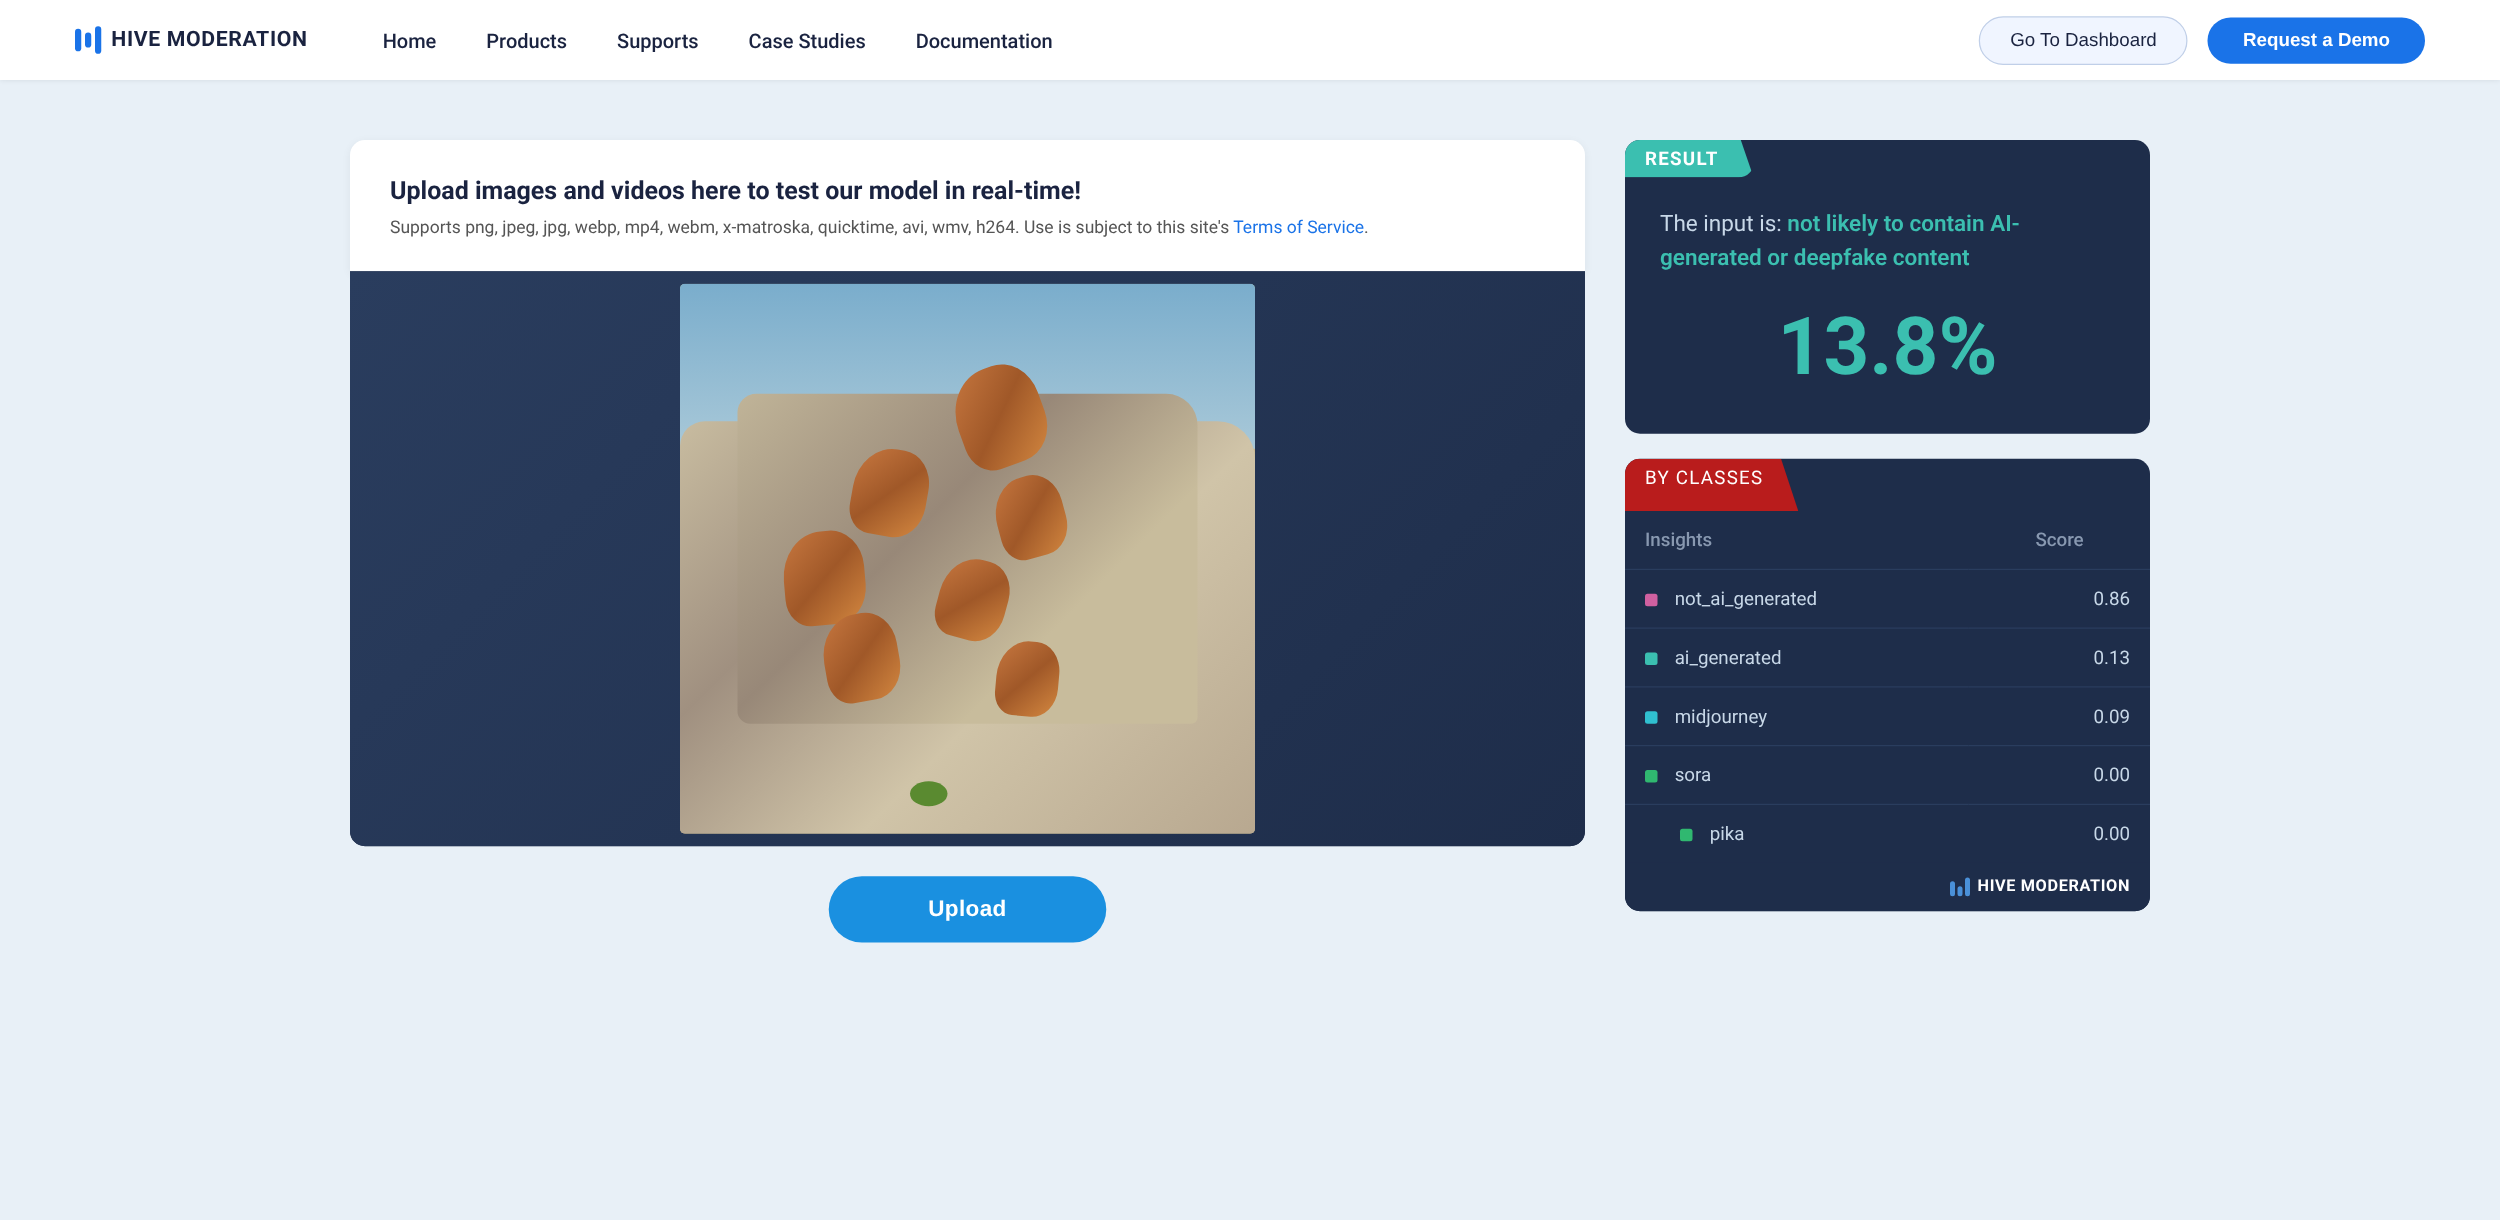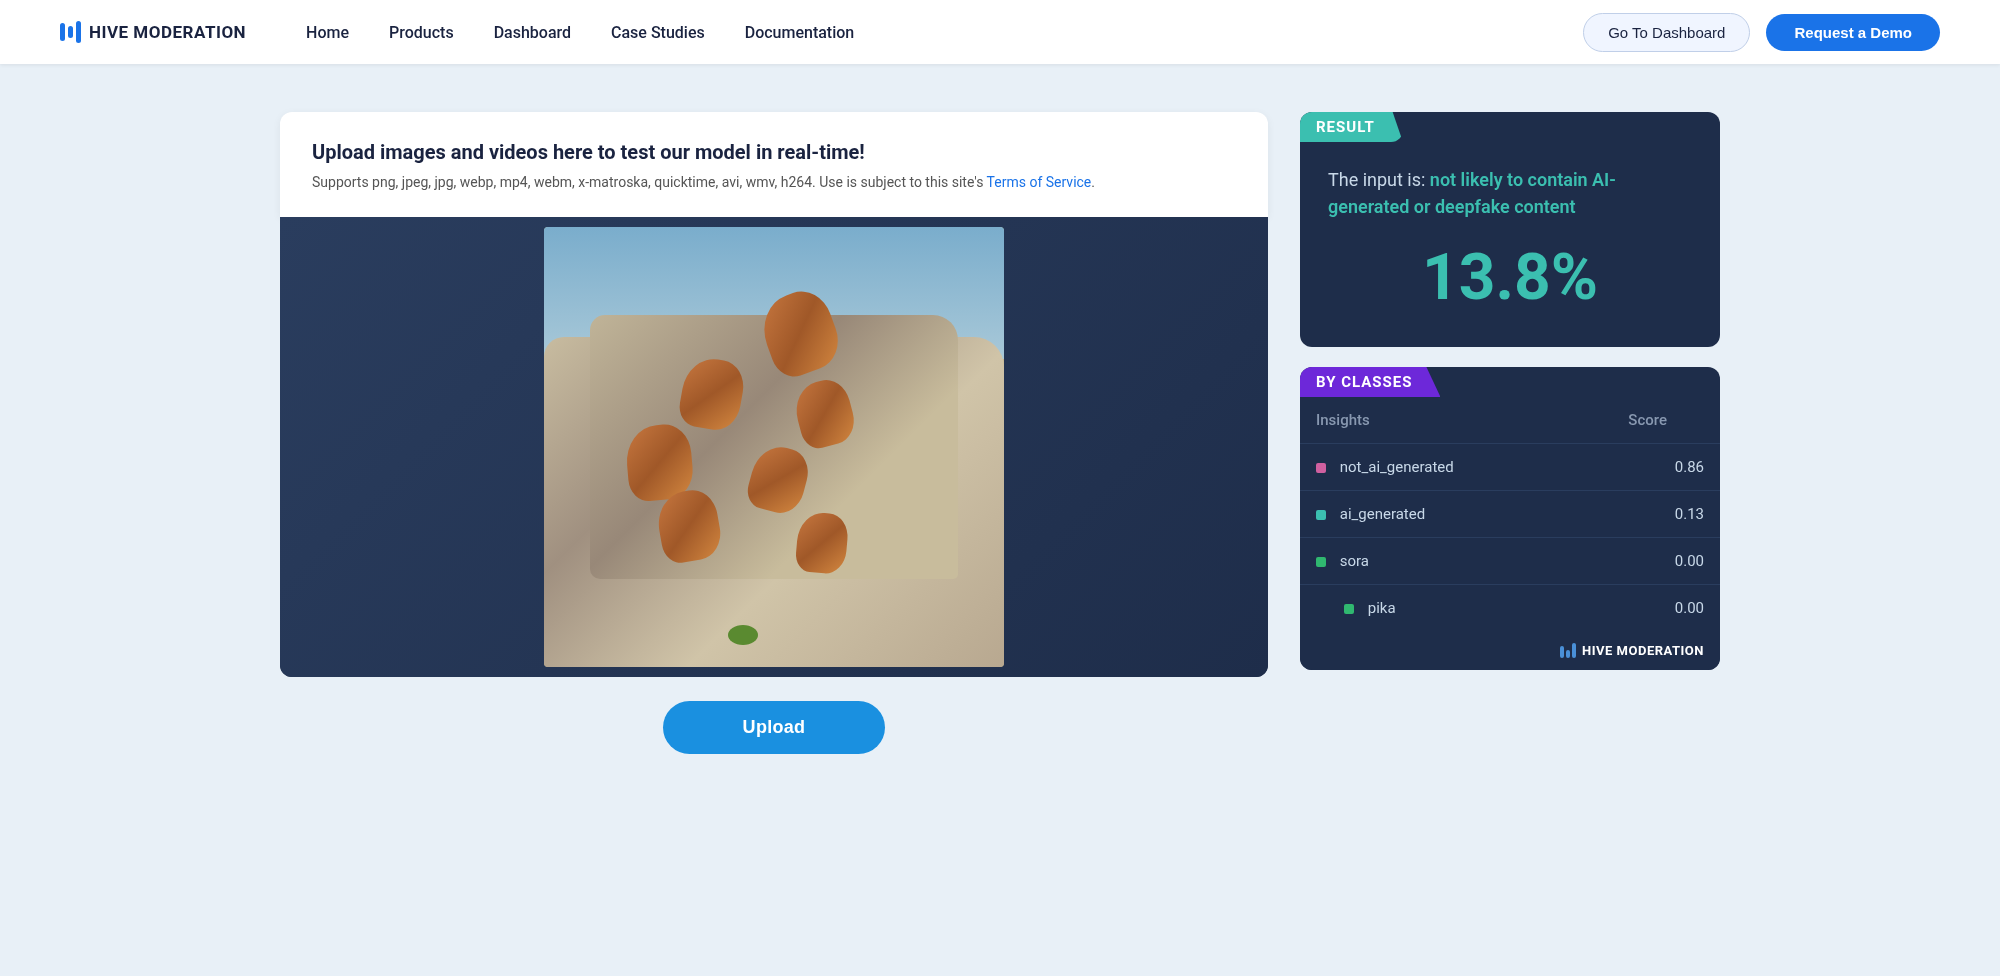--- a/index.html
+++ b/index.html
@@ -256,25 +256,25 @@
     }
 
     
     .classes-card {
       background: #1e2d4a;
       border-radius: 12px;
       overflow: hidden;
     }
     .classes-tag {
       display: inline-block;
-      background: #6d28d9;
+      background: #b91c1c;
       color: #fff;
       font-size: 15px;
-      font-weight: 700;
-      padding: 6px 18px 6px 16px;
+      font-weight: 400;
+      padding: 6px 18px 18px 16px;
       letter-spacing: 1px;
       clip-path: polygon(0 0, 90% 0, 100% 100%, 0 100%);
       padding-right: 28px;
       margin: 0;
     }
     .classes-table {
       width: 100%;
       border-collapse: collapse;
       padding: 0 16px;
     }
@@ -341,21 +341,21 @@
     <div class="nav-logo-icon">
       <div class="nav-logo-bar"></div>
       <div class="nav-logo-bar"></div>
       <div class="nav-logo-bar"></div>
     </div>
     <span class="nav-logo-text">HIVE MODERATION</span>
   </div>
   <div class="nav-links">
     <a class="nav-link">Home</a>
     <a class="nav-link">Products</a>
-    <a class="nav-link">Dashboard</a>
+    <a class="nav-link">Supports</a>
     <a class="nav-link">Case Studies</a>
     <a class="nav-link">Documentation</a>
   </div>
   <div class="nav-actions">
     <button class="btn-dashboard">Go To Dashboard</button>
     <button class="btn-demo">Request a Demo</button>
   </div>
 </nav>
 
 <div class="main-content">
@@ -423,20 +423,27 @@
     </tr>
             <tr>
       <td>
         <span class="class-dot" style="background:#3bbfb0"></span>
         <span>ai_generated</span>
       </td>
       <td>0.13</td>
     </tr>
             <tr>
       <td>
+        <span class="class-dot" style="background:#30c0d0"></span>
+        <span>midjourney</span>
+      </td>
+      <td>0.09</td>
+    </tr>
+            <tr>
+      <td>
         <span class="class-dot" style="background:#30b870"></span>
         <span>sora</span>
       </td>
       <td>0.00</td>
     </tr>
             <tr>
       <td>
         <span class="class-dot" style="background:#30b870"></span>
         <span>pika</span>
       </td>

